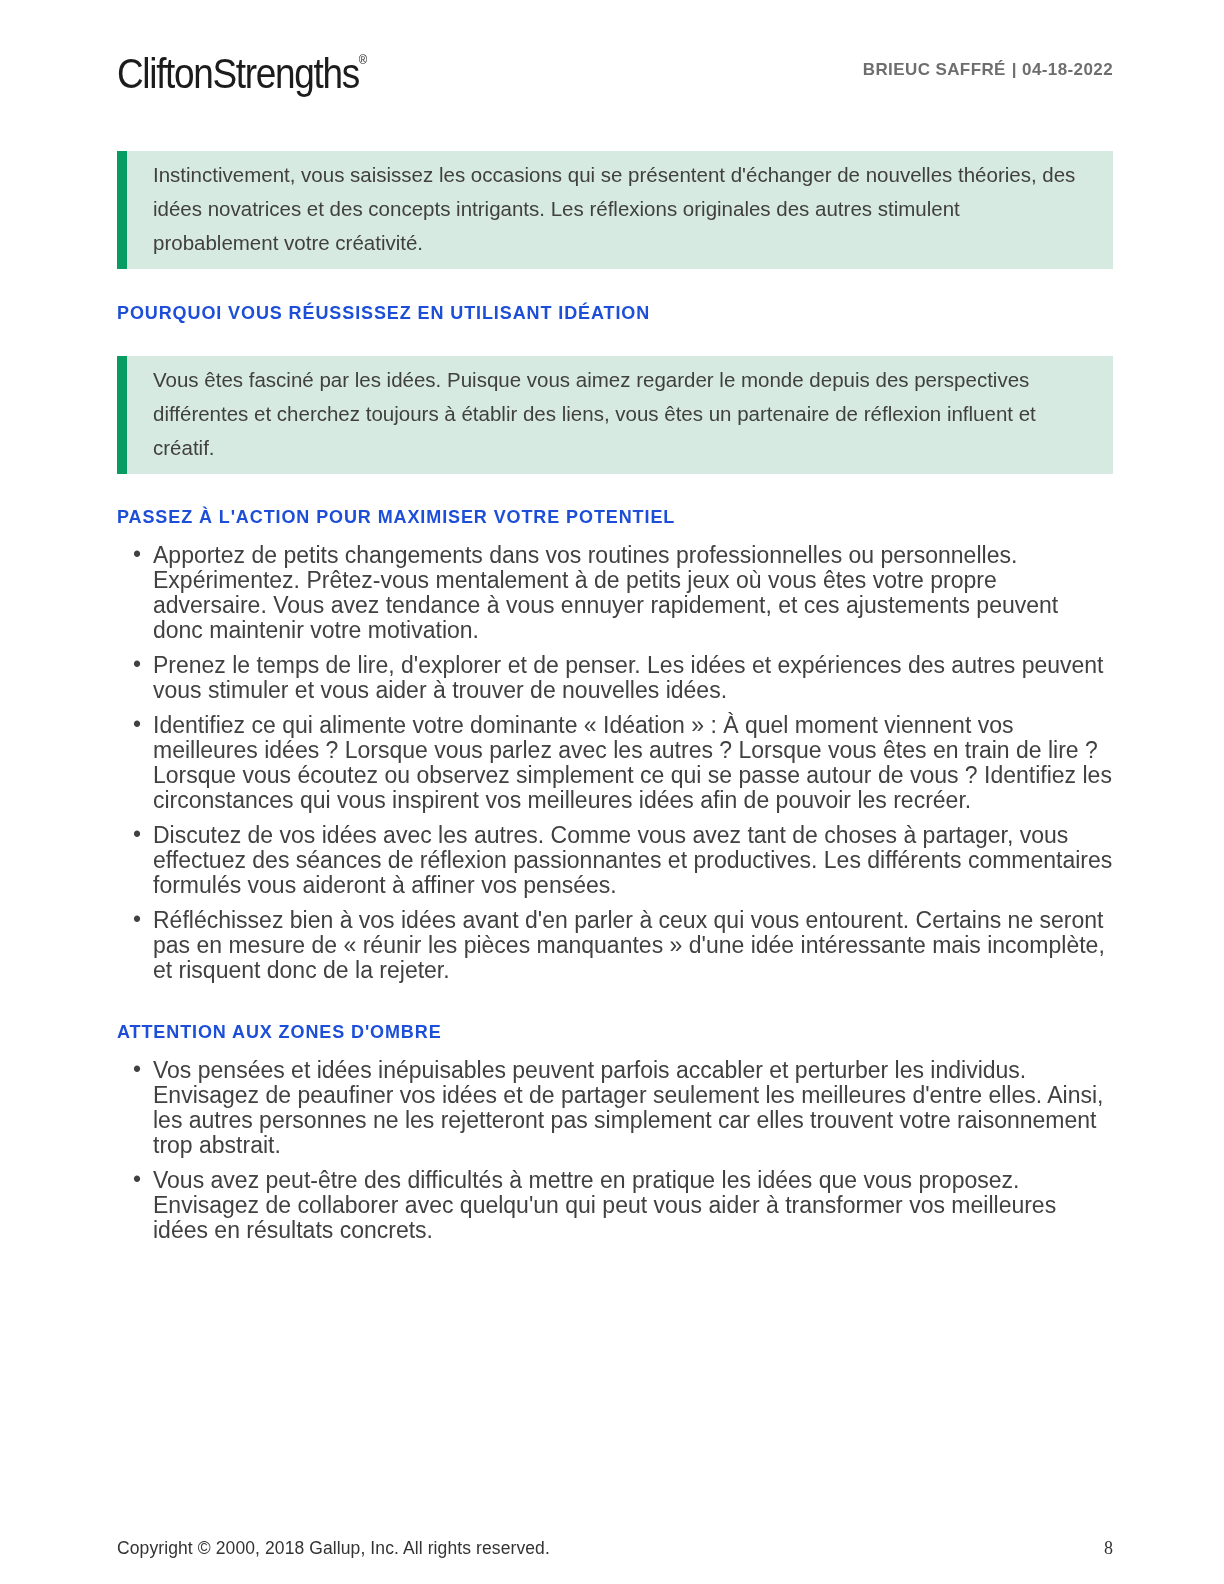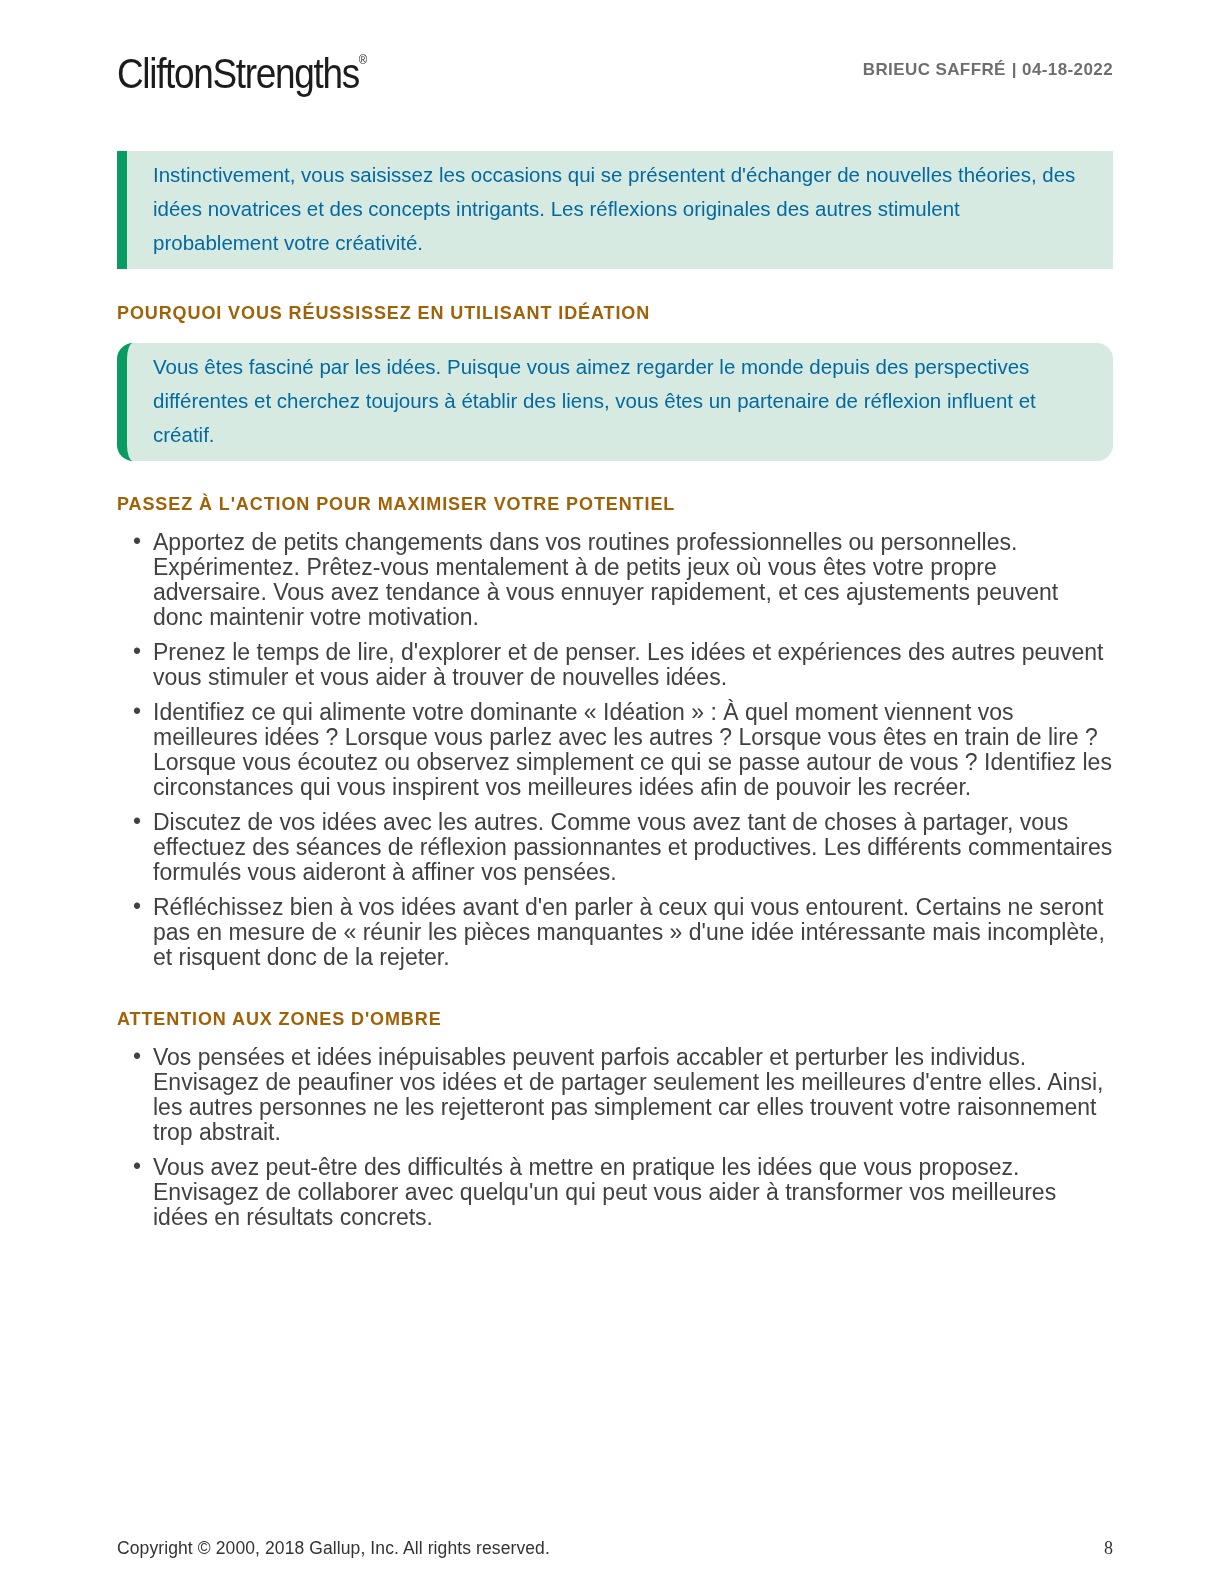--- a/index.html
+++ b/index.html
@@ -52,31 +52,31 @@
   .header-date { font-weight: bold; }
 
   
   .callout {
     margin-top: 51px;
     background: var(--callout-background, #d7eae1);
     border-left: 10px solid var(--accent-green, #089c63);
     padding: 7px 28px 9px 26px;
     font-size: 20.5px;
     line-height: 34px;
-    color: #0369a1;
+    color: #404040;
   }
-  .callout.second { margin-top: 19px; border-radius: 16px; }
+  .callout.second { margin-top: 32px; }
 
   
   .section-heading {
     margin-top: 33px;
     font-size: 18px;
     line-height: 22px;
     font-weight: 700;
-    color: #a16207;
+    color: #1d4ed8;
     letter-spacing: 0.9px;
   }
   .section-heading.tight { margin-top: 32px; }
   .section-heading.blindspots { margin-top: 38px; }
 
   
   .action-intro {
     margin-top: 18px;
     font-size: 20px;
     line-height: 30px;

